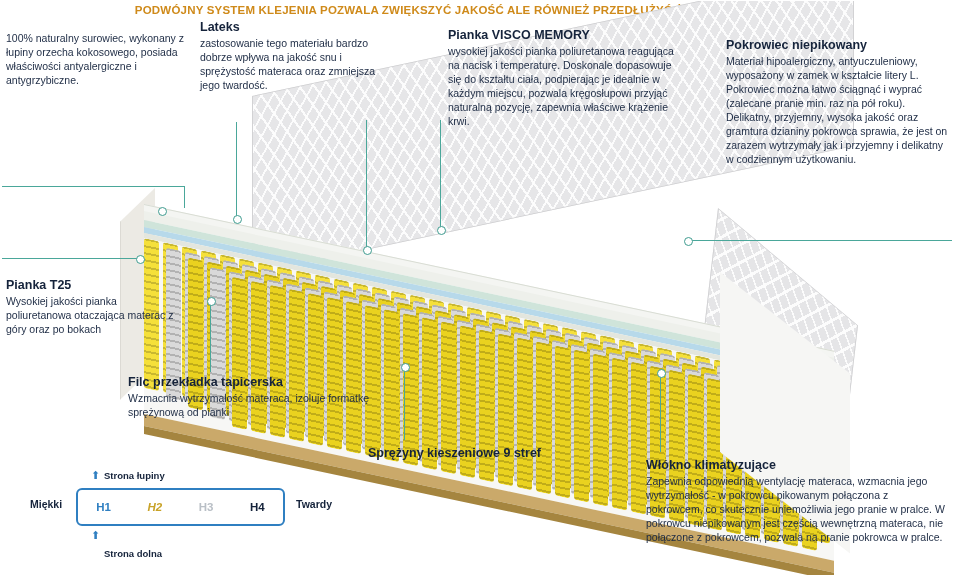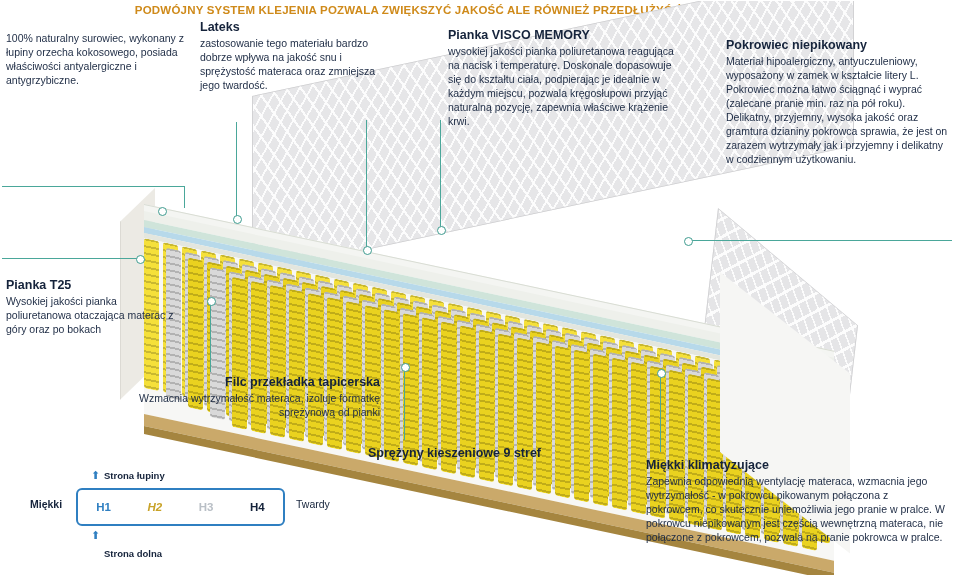--- a/index.html
+++ b/index.html
@@ -30,21 +30,21 @@
   }
   .callout .body{
     font-size:10.5px;line-height:1.33;color:#1d2b44;margin:0;
   }
 
   #c-kokos{left:6px;top:32px;width:180px;}
   #c-lateks{left:200px;top:20px;width:180px;}
   #c-visco{left:448px;top:28px;width:228px;}
   #c-pokrowiec{left:726px;top:38px;width:226px;}
   #c-t25{left:6px;top:278px;width:176px;}
-  #c-filc{left:128px;top:375px;width:252px;text-align:right;}
+  #c-filc{left:128px;top:375px;width:252px;}
   #c-spreziny{left:368px;top:446px;width:230px;}
   #c-wlokno{left:646px;top:458px;width:300px;}
 
   
   .line{position:absolute;background:#4aa79a;}
   .h{height:1px;}
   .v{width:1px;}
   .dot{
     position:absolute;width:7px;height:7px;border-radius:50%;
     border:1.4px solid #3f9c90;background:#ffffff;
@@ -124,21 +124,21 @@
     background:#f6f6f4;
   }
 
   
   .scale{position:absolute;left:30px;top:470px;width:330px;height:90px;}
   .scale .lab-top{position:absolute;left:74px;top:0;font-size:9.5px;font-weight:bold;color:#15233b;}
   .scale .lab-bot{position:absolute;left:74px;top:60px;font-size:9.5px;font-weight:bold;color:#15233b;margin-top:18px;}
   .scale .arrow-up{position:absolute;left:61px;top:-1px;color:#2f7fc1;font-size:11px;}
   .scale .arrow-dn{position:absolute;left:61px;top:59px;color:#2f7fc1;font-size:11px;}
   .scale .soft{position:absolute;left:0;top:28px;font-size:10.5px;font-weight:bold;text-align:center;}
-  .scale .hard{position:absolute;left:266px;top:28px;font-size:10.5px;font-weight:normal;}
+  .scale .hard{position:absolute;left:266px;top:28px;font-size:10.5px;font-weight:bold;}
   .scale .box{
     position:absolute;left:46px;top:18px;width:205px;height:34px;
     border:2px solid #2f7fc1;border-radius:6px;background:#ffffff;
     display:flex;align-items:center;
   }
   .scale .box div{
     flex:1;text-align:center;font-size:11.5px;font-weight:bold;
   }
   .h1{color:#2f7fc1;}
   .h2{color:#c8a227;font-style:italic;}
@@ -416,21 +416,21 @@
   <div class="callout" id="c-filc">
     <p class="title">Filc przekładka tapicerska</p>
     <p class="body">Wzmacnia wytrzymałość materaca, izoluje formatkę sprężynową od pianki</p>
   </div>
 
   <div class="callout" id="c-spreziny">
     <p class="title">Sprężyny kieszeniowe 9 stref</p>
   </div>
 
   <div class="callout" id="c-wlokno">
-    <p class="title">Miękki klimatyzujące</p>
+    <p class="title">Włókno klimatyzujące</p>
     <p class="body">Zapewnia odpowiednią wentylację materaca, wzmacnia jego wytrzymałość - w pokrowcu pikowanym połączona z pokrowcem, co skutecznie uniemożliwia jego pranie w pralce. W pokrowcu niepikowanym jest częścią wewnętrzną materaca, nie połączone z pokrowcem, pozwala na pranie pokrowca w pralce.</p>
   </div>
 
   <div class="scale">
     <span class="arrow-up">⬆</span>
     <span class="lab-top">Strona łupiny</span>
 
     <span class="soft">Miękki</span>
     <span class="hard">Twardy</span>
 

